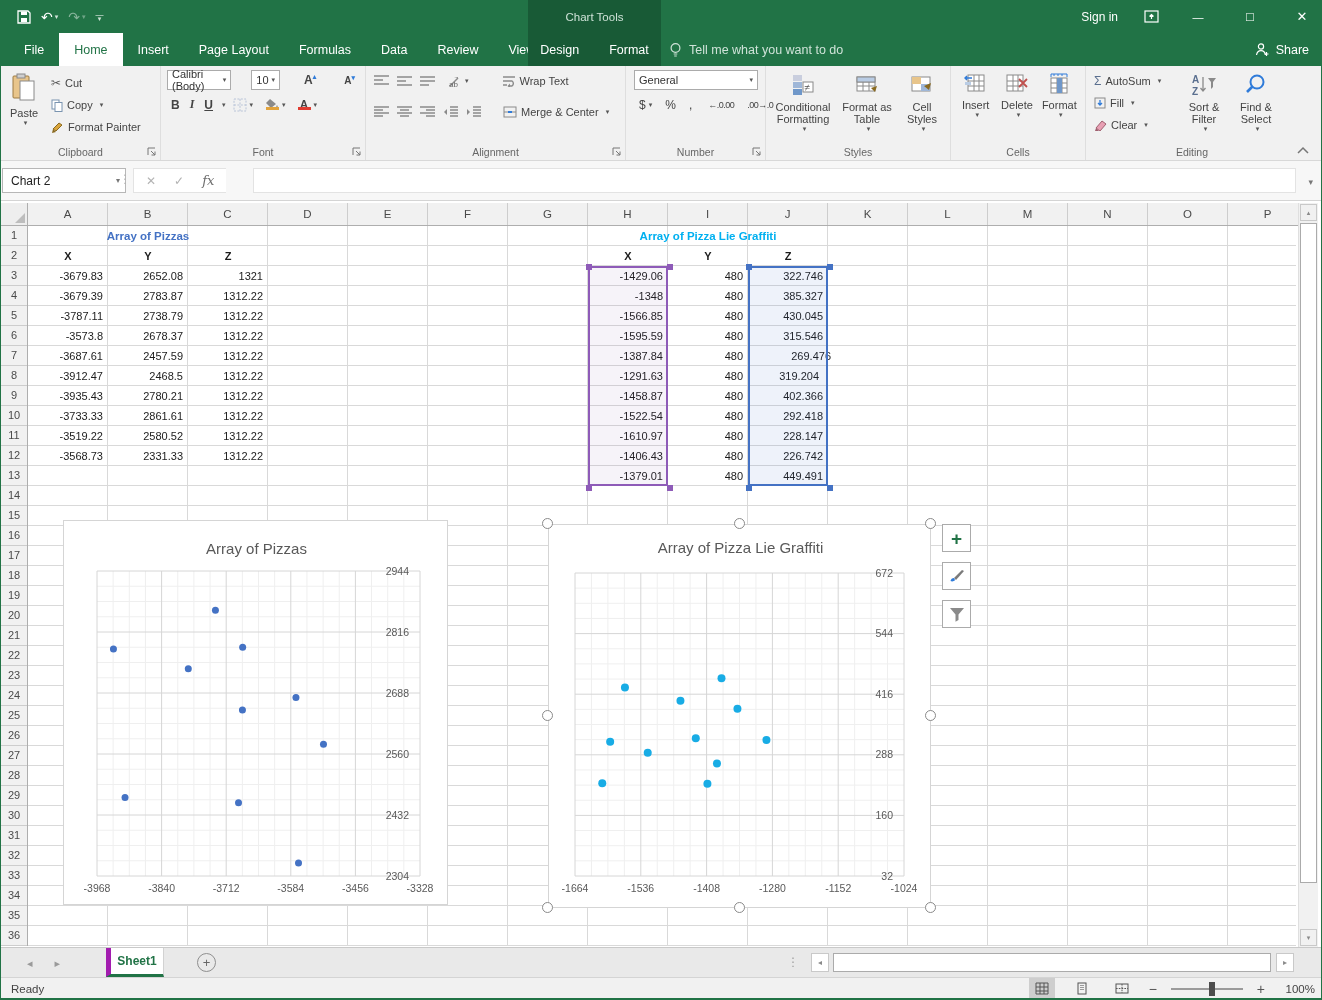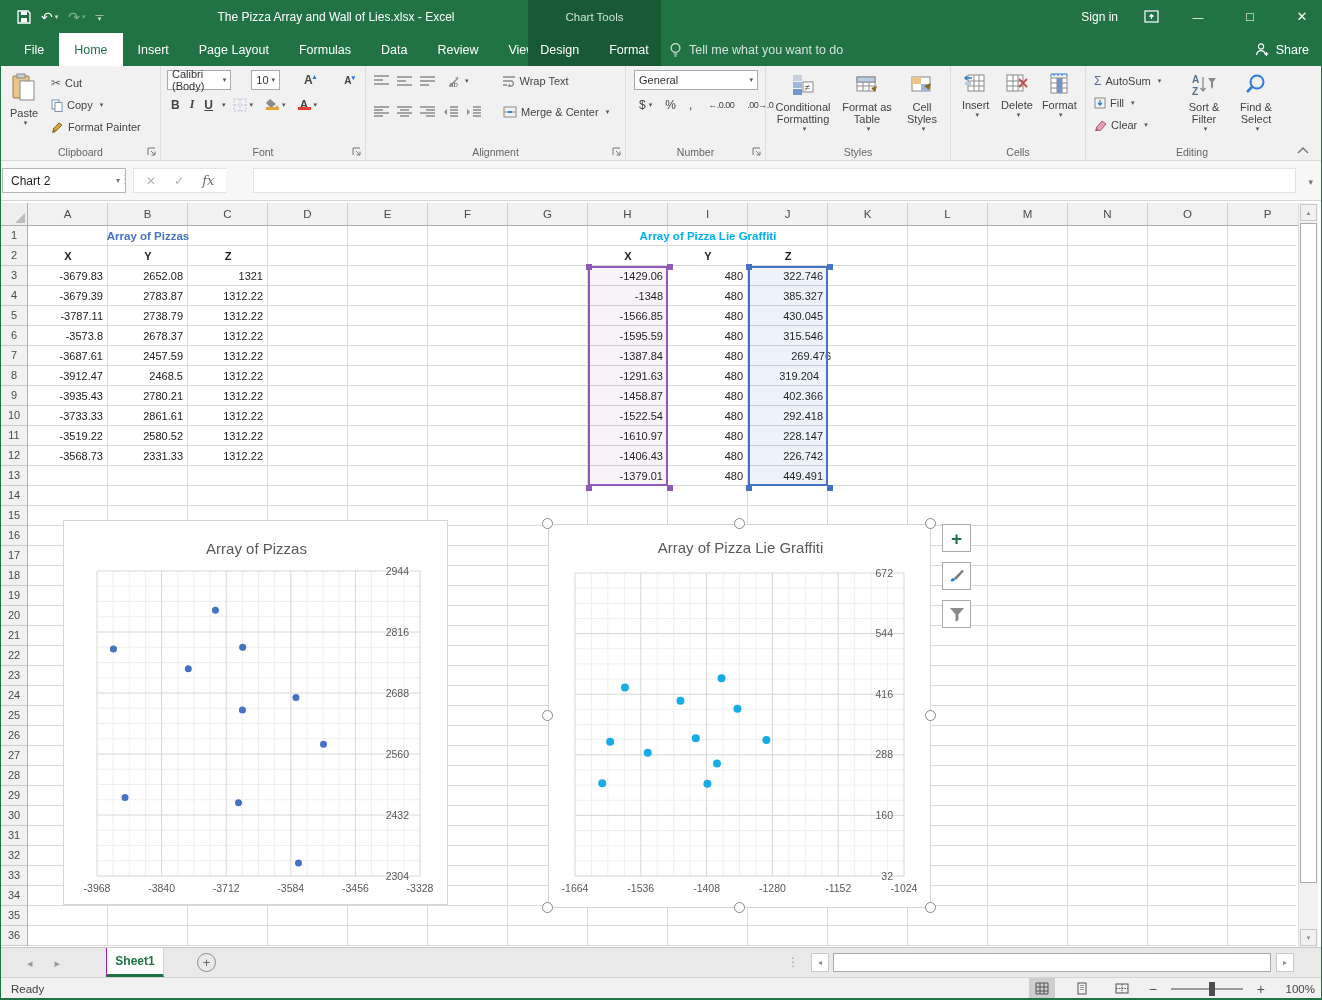--- a/index.html
+++ b/index.html
@@ -84,21 +84,21 @@
   .cbtn .plus { color:#217346; font-size:19px; font-weight:bold; line-height:1; }
 
   
   #vscroll { position:absolute; right:3px; top:203px; width:20px; height:744px; background:#f1f1f1; border-left:1px solid #dfdfdf; }
   .sc-arrow { position:absolute; left:1px; width:17px; height:17px; background:#f1f1f1; border:1px solid #c9c9c9; color:#8a8a8a; font-size:7px; text-align:center; line-height:16px; }
   #v-thumb { position:absolute; left:1px; top:20px; width:17px; height:660px; background:#fff; border:1px solid #ababab; }
 
   
   #tabsbar { position:absolute; left:0; top:947px; width:1322px; height:30px; background:#e9e9e9; border-top:1px solid #c9c9c9; }
   #sheetnav { position:absolute; left:26px; top:0; height:30px; display:flex; align-items:center; gap:22px; color:#9a9a9a; font-size:11px; }
-  #sheet-tab { position:absolute; left:105px; top:0; width:58px; height:29px; background:#fff; border-left:1px solid #a21caf; border-right:1px solid #d2d2d2; border-bottom:3px solid #217346; display:flex; align-items:center; justify-content:center; font-size:12px; font-weight:bold; color:#217346; }
+  #sheet-tab { position:absolute; left:105px; top:0; width:58px; height:29px; background:#fff; border-left:5px solid #a21caf; border-right:1px solid #d2d2d2; border-bottom:3px solid #217346; display:flex; align-items:center; justify-content:center; font-size:12px; font-weight:bold; color:#217346; }
   #newsheet { position:absolute; left:196px; top:5px; width:19px; height:19px; border:1px solid #8f8f8f; border-radius:50%; color:#666; font-size:13px; text-align:center; line-height:17px; }
   #hsplit { position:absolute; left:786px; top:7px; color:#9e9e9e; font-size:12px; letter-spacing:0; }
   #hscroll { position:absolute; left:808px; top:3px; width:487px; height:23px; background:#e9e9e9; }
   #h-left { position:absolute; left:2px; top:2px; width:18px; height:19px; background:#fff; border:1px solid #c9c9c9; color:#8a8a8a; font-size:8px; text-align:center; line-height:18px; }
   #h-thumb { position:absolute; left:24px; top:2px; width:1236px; max-width:438px; height:19px; background:#fff; border:1px solid #ababab; }
   #h-right { position:absolute; right:2px; top:2px; width:18px; height:19px; background:#fff; border:1px solid #c9c9c9; color:#8a8a8a; font-size:8px; text-align:center; line-height:18px; }
 
   
   #statusbar { position:absolute; left:0; top:977px; width:1322px; height:21px; background:#f1f1f1; border-top:1px solid #d4d4d4; }
   body:after { content:""; position:absolute; left:0; bottom:0; width:100%; height:2px; background:#217346; }
@@ -129,21 +129,20 @@
       </span>
     <span class="qat-btn disabled">
         <span>↷</span>
         <span class="qat-caret">▾</span>
       </span>
     <span class="qat-btn" style="flex-direction:column;line-height:4px;">
         <span style="font-size:8px;">—</span>
         <span class="qat-caret" style="margin:0">▾</span>
       </span>
   </div>
-  <div id="win-title">The Pizza Array and Wall of Lies.xlsx  -  Excel</div>
   <div class="ctx-stripe">Chart Tools</div>
   <div class="win-right">
     <span class="signin">Sign in</span>
     <span>
       <svg class="mini" width="15" height="13" viewBox="0 0 15 13">
           <rect x="1" y="1" width="13" height="11" fill="none" stroke="#fff" stroke-width="1.2"></rect>
           <path d="M7.5 9V4.5M5.5 6.5l2-2 2 2" fill="none" stroke="#fff" stroke-width="1.2"></path>
         </svg>
     </span>
     <span class="win-btn" style="font-size:11px;">—</span>

